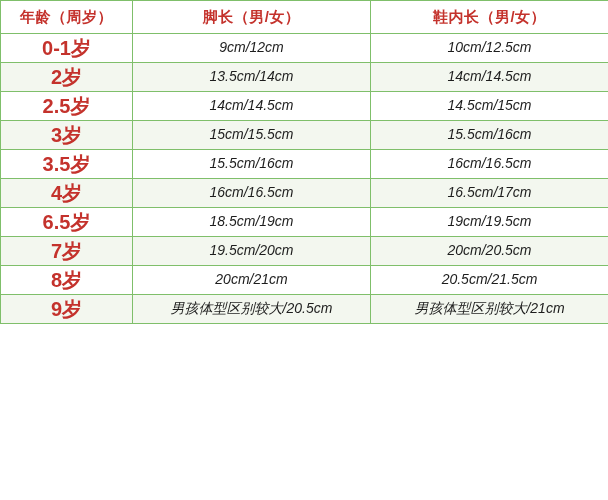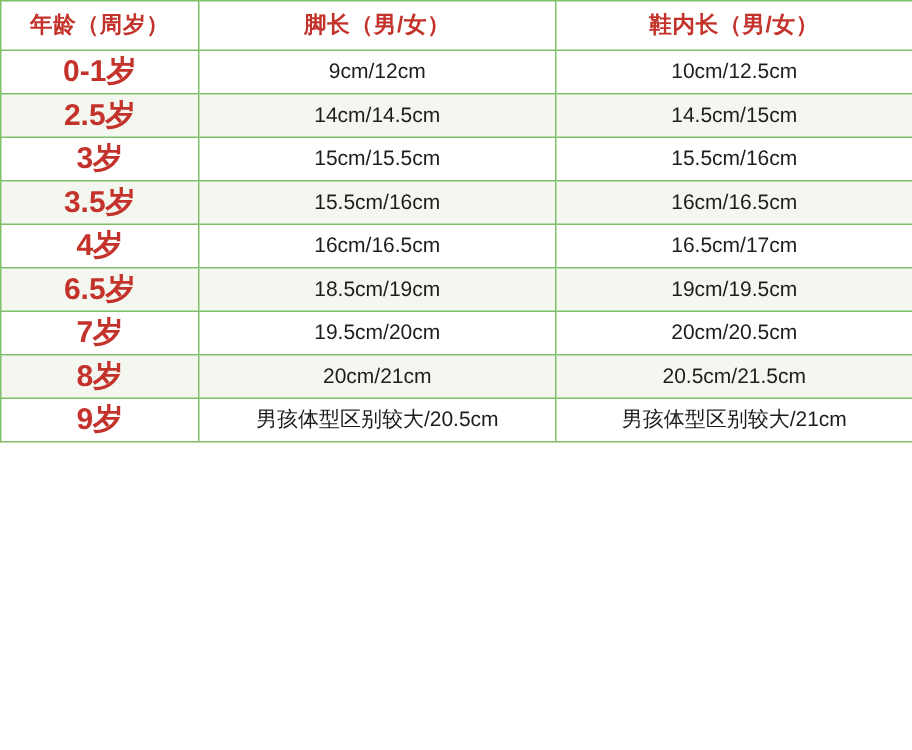--- a/index.html
+++ b/index.html
@@ -39,20 +39,21 @@
   }
   #size-table tbody tr { height: 29px; }
   #size-table tbody td.age {
     color: #c4322c;
     font-weight: bold;
     font-size: 20px;
   }
   #size-table tbody td.val {
     color: #1d1d1d;
     font-size: 14px;
+    font-style: italic;
   }
   #size-table tbody tr:nth-child(odd) td { background: #ffffff; }
   #size-table tbody tr:nth-child(even) td { background: #f3f7ef; }
 </style>
 </head>
 <body>
 
 <table id="size-table">
   <colgroup>
     <col class="c0">
@@ -64,20 +65,25 @@
       <th>年龄（周岁）</th>
       <th>脚长（男/女）</th>
       <th>鞋内长（男/女）</th>
     </tr>
   </thead>
   <tbody id="table-body">
     <tr>
       <td class="age">0-1岁</td>
       <td class="val">9cm/12cm</td>
       <td class="val">10cm/12.5cm</td>
+    </tr>
+    <tr>
+      <td class="age">2岁</td>
+      <td class="val">13.5cm/14cm</td>
+      <td class="val">14cm/14.5cm</td>
     </tr>
     <tr>
       <td class="age">2.5岁</td>
       <td class="val">14cm/14.5cm</td>
       <td class="val">14.5cm/15cm</td>
     </tr>
     <tr>
       <td class="age">3岁</td>
       <td class="val">15cm/15.5cm</td>
       <td class="val">15.5cm/16cm</td>

